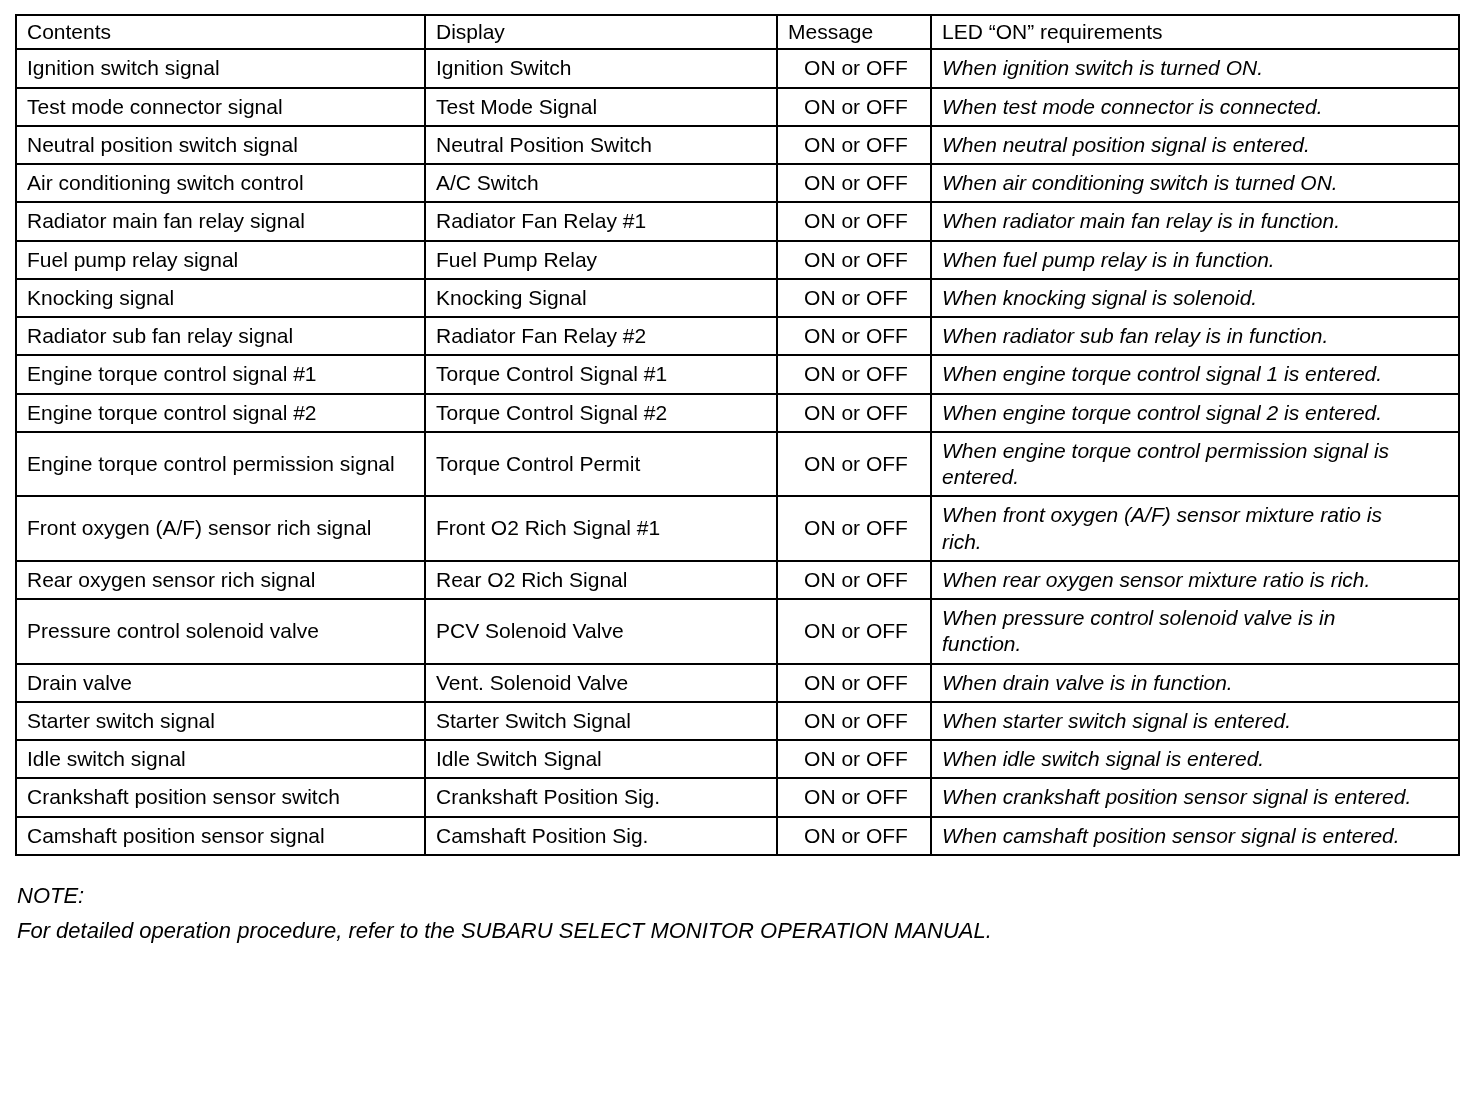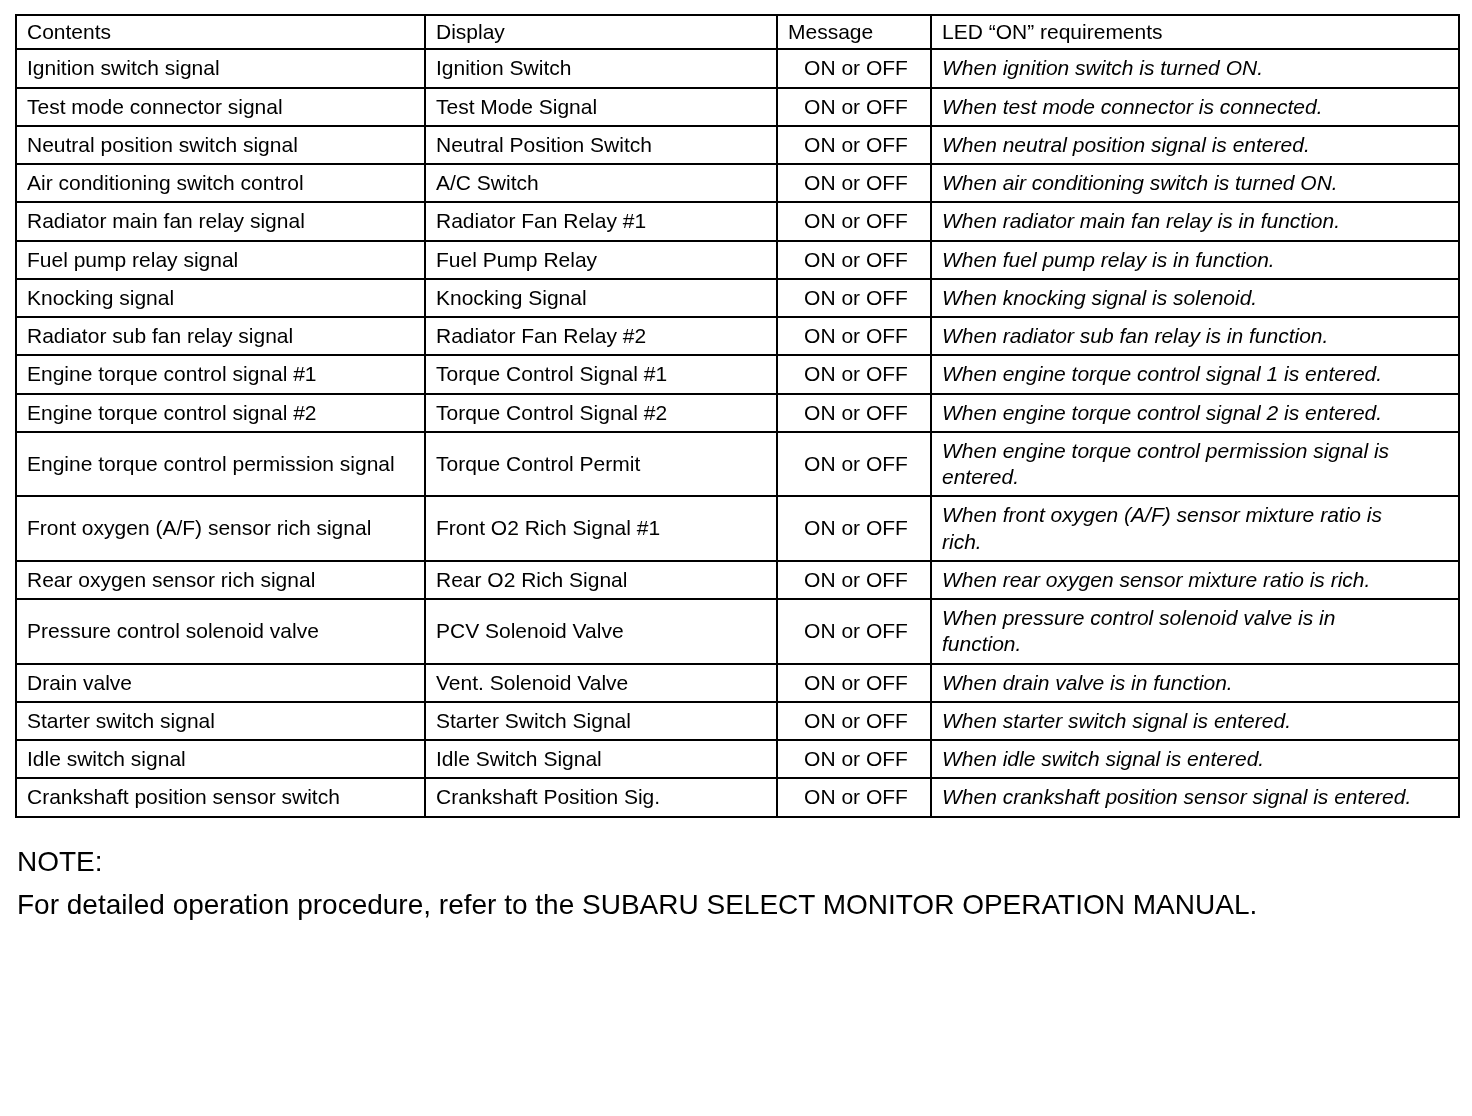--- a/index.html
+++ b/index.html
@@ -37,22 +37,23 @@
     text-align: left;
     padding-top: 3px;
     padding-bottom: 3px;
   }
   td.cell-contents { text-align: left; padding-right: 8px; }
   td.cell-display  { text-align: left; }
   td.cell-message  { text-align: center; padding-left: 8px; padding-right: 4px; margin-left: 36px; }
   td.cell-led      { text-align: left; padding-right: 38px; font-style: italic; }
   .note {
     margin: 26px 0 0 2px;
-    font-size: 28px;
+    font-size: 22px;
     line-height: 1.25;
+    font-style: italic;
   }
   .note-label {
     margin-bottom: 8px;
   }
 </style>
 </head>
 <body>
 
 <div class="page">
 
@@ -192,20 +193,26 @@
     <td class="cell-led">When idle switch signal is entered.</td>
   </tr>
 
   <tr>
     <td class="cell-contents">Crankshaft position sensor switch</td>
     <td class="cell-display">Crankshaft Position Sig.</td>
     <td class="cell-message">ON or OFF</td>
     <td class="cell-led">When crankshaft position sensor signal is entered.</td>
   </tr>
 
+  <tr>
+    <td class="cell-contents">Camshaft position sensor signal</td>
+    <td class="cell-display">Camshaft Position Sig.</td>
+    <td class="cell-message">ON or OFF</td>
+    <td class="cell-led">When camshaft position sensor signal is entered.</td>
+  </tr>
 </tbody>
   </table>
 
   <div class="note">
     <div class="note-label">NOTE:</div>
     <div class="note-text">For detailed operation procedure, refer to the SUBARU SELECT MONITOR OPERATION MANUAL.</div>
   </div>
 
 </div>
 

